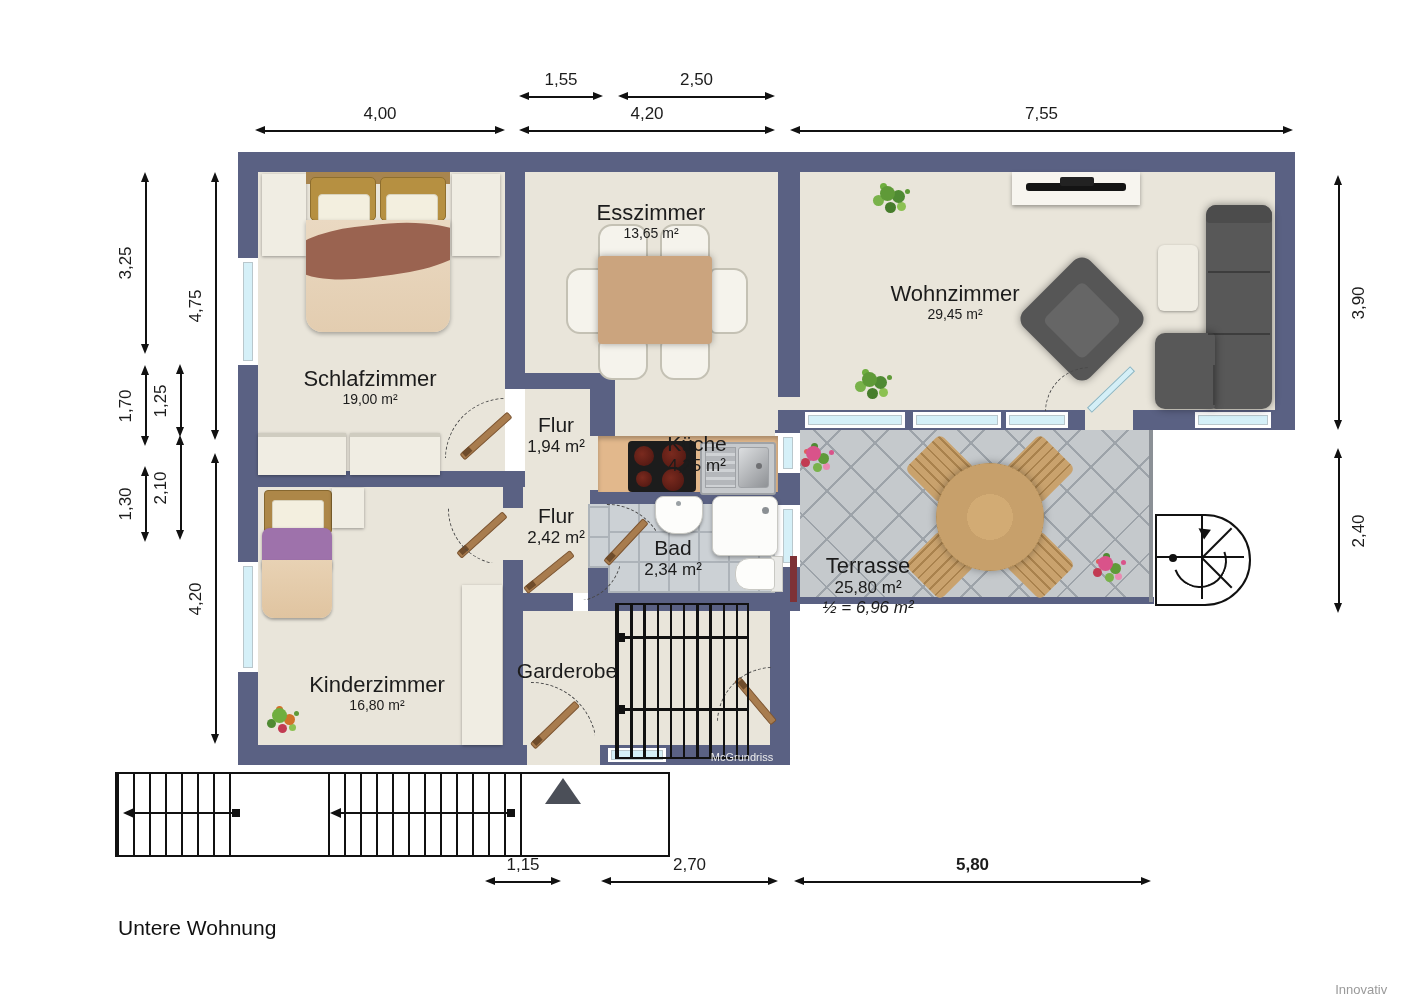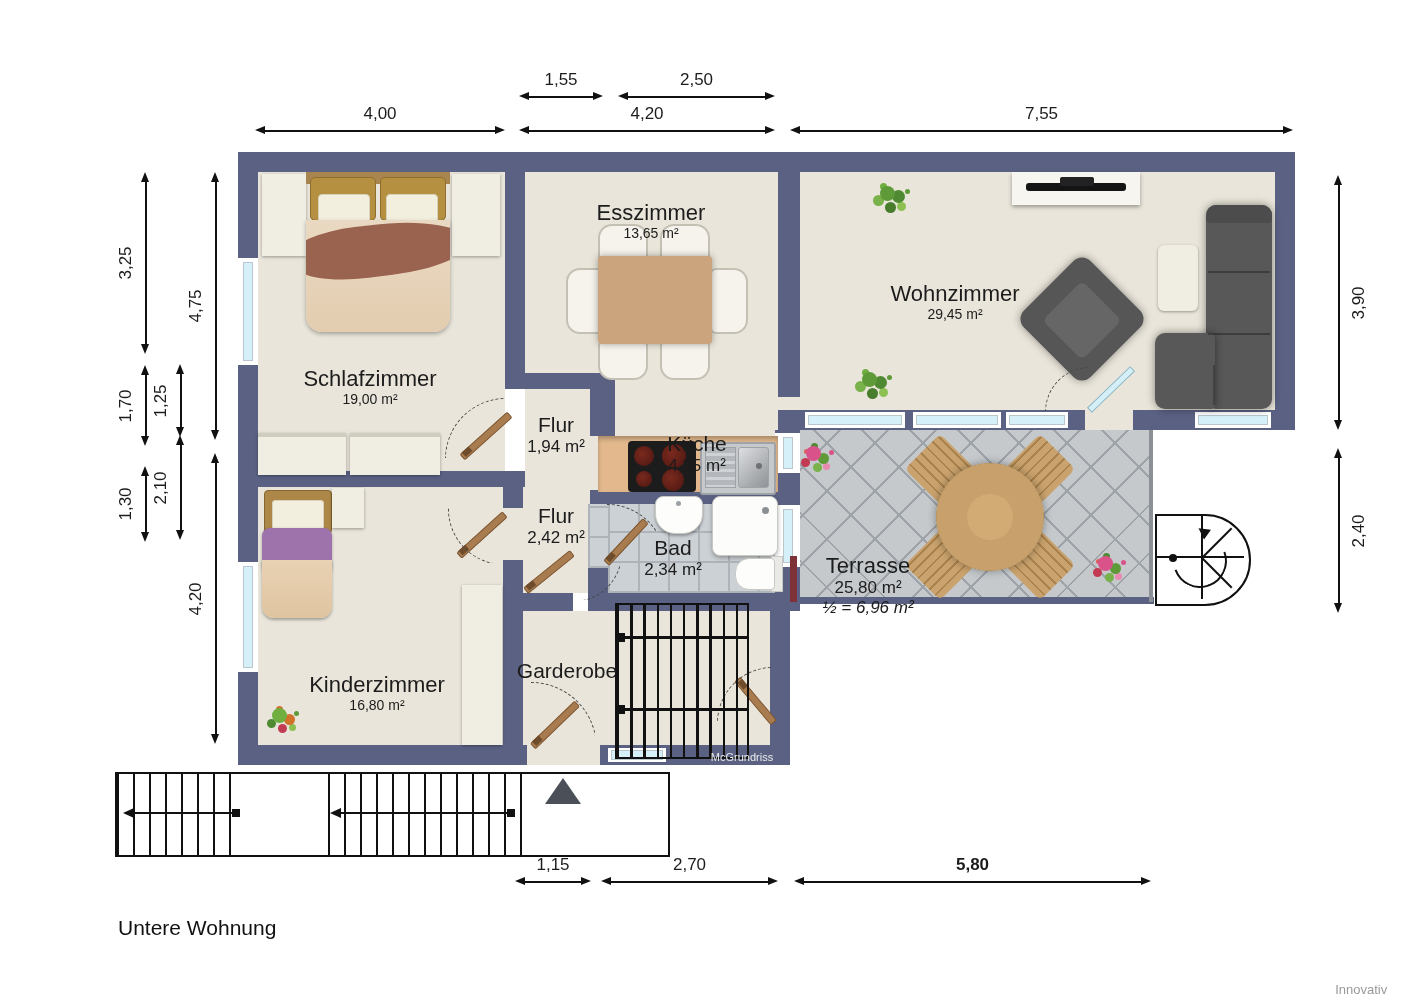--- a/index.html
+++ b/index.html
@@ -365,21 +365,21 @@
 
   <div class="dim-v dv-r" style="left:1331px;top:175px;height:255px;">
     <span class="lbl">3,90</span>
       <span class="bar"></span>
     </div>
   <div class="dim-v dv-r" style="left:1331px;top:448px;height:165px;">
     <span class="lbl">2,40</span>
       <span class="bar"></span>
     </div>
 
-  <div class="dim-h" style="left:515px;top:849px;width:76px;">
+  <div class="dim-h" style="left:485px;top:849px;width:76px;">
     <span class="lbl">1,15</span>
       <span class="bar"></span>
     </div>
   <div class="dim-h" style="left:601px;top:849px;width:177px;">
     <span class="lbl">2,70</span>
       <span class="bar"></span>
     </div>
   <div class="dim-h" style="left:794px;top:849px;width:357px;font-weight:bold;">
     <span class="lbl">5,80</span>
       <span class="bar"></span>

